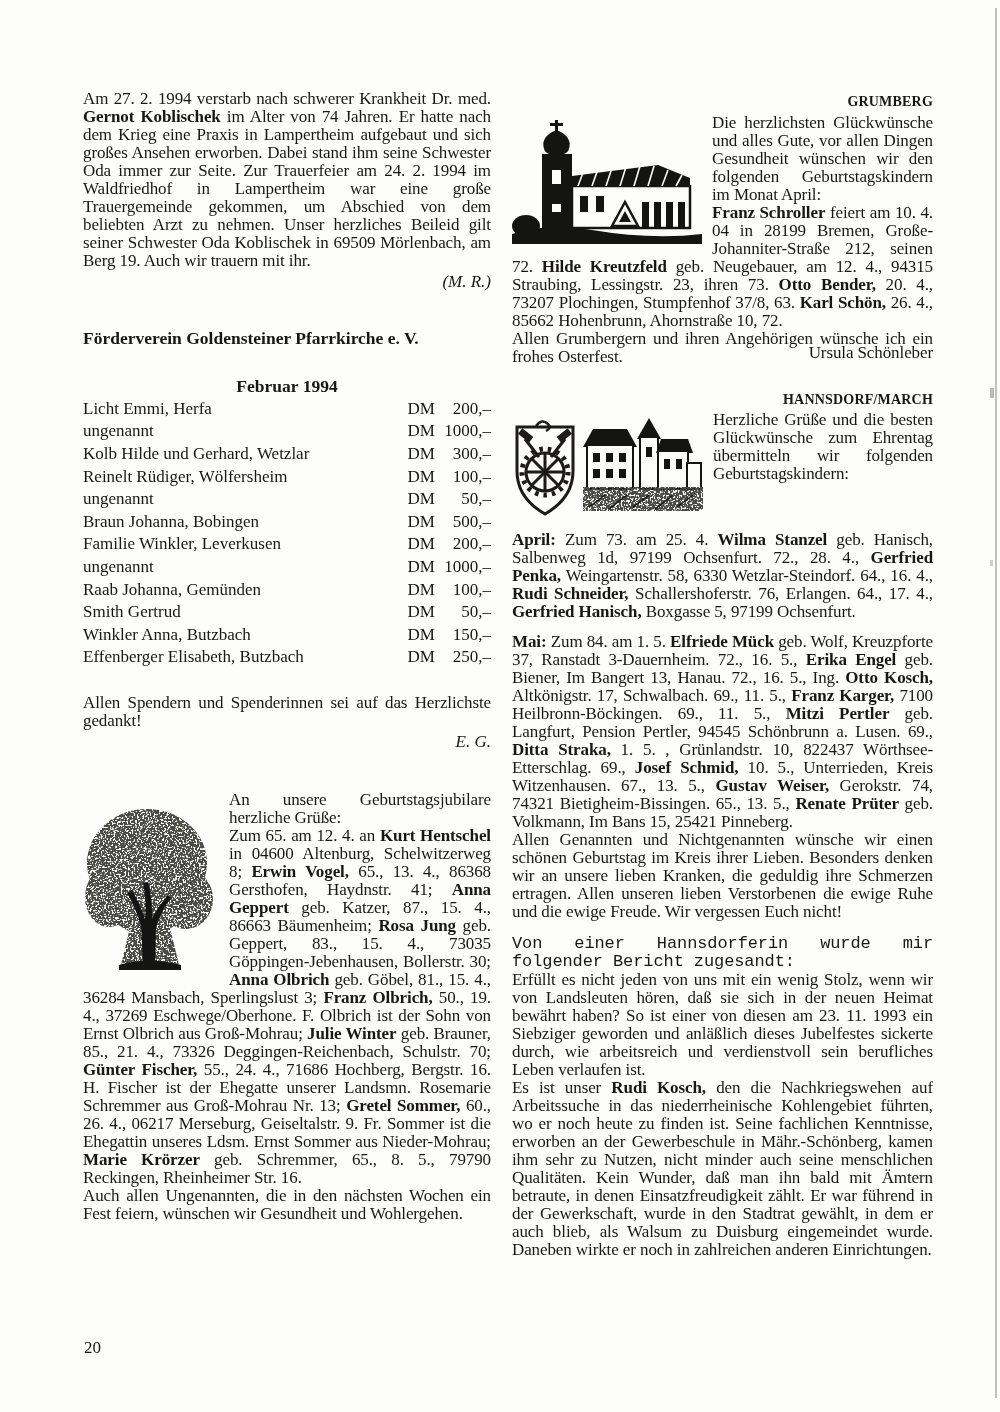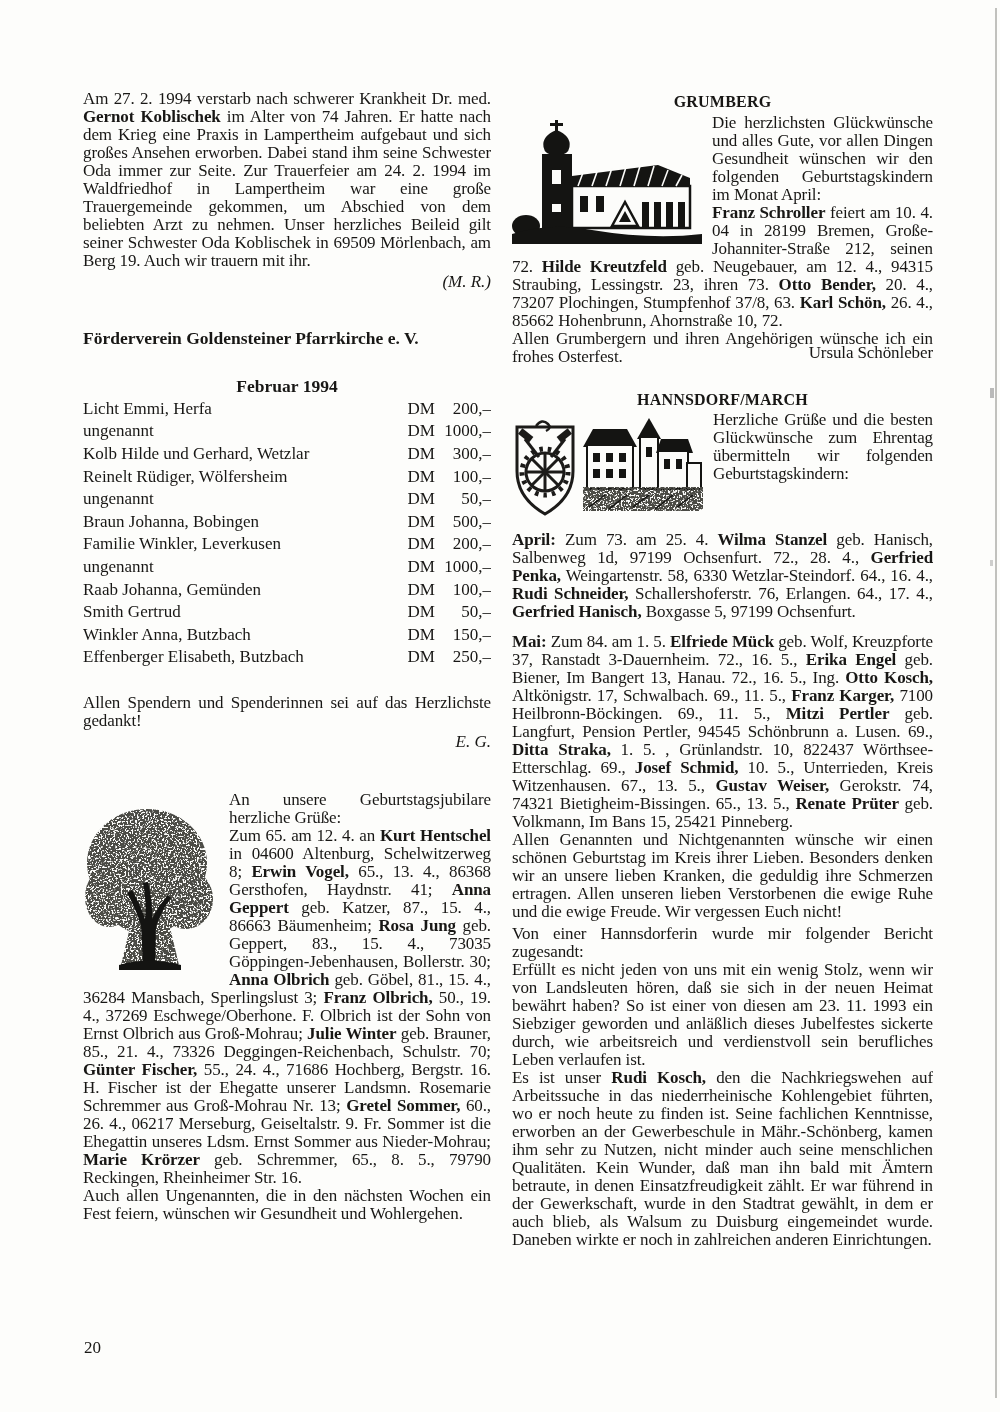--- a/index.html
+++ b/index.html
@@ -14,21 +14,21 @@
   .col{position:absolute;top:90px;}
   .col-left{left:83px;width:408px;}
   .col-right{left:512px;width:421px;}
   p.body{margin:0;text-align:justify;font-size:17px;line-height:18px;letter-spacing:-0.1px;}
   .sig{ text-align:right;font-style:italic;font-size:17px;line-height:23.3px;}
   .rel{position:relative;}
   .sig-abs{position:absolute;right:0;bottom:4px;margin-top:8px;}
   .section{overflow:hidden;}
   .h-bold{font-weight:bold;font-size:17.5px;line-height:23.5px;margin:0;}
   .h-center{text-align:center;}
-  .h-caps{font-size:16px;letter-spacing:0.2px;}
+  .h-caps{font-size:14px;letter-spacing:0.2px;text-align:right;}
   
   .don-month{font-weight:bold;font-size:17.5px;line-height:23px;margin-top:24px;text-align:center;}
   .don-row{display:flex;font-size:17px;line-height:22.6px;}
   .don-name{flex:0 1 auto;}
   .don-cur{margin-left:auto;}
   .don-amt{width:56px;text-align:right;}
   
   .float-l{float:left;}
   .tree-wrap{margin:14px 12px 4px 0;}
   .church-wrap{margin:4px 10px 2px 0;}
@@ -268,21 +268,21 @@
             <line x1="50" y1="90" x2="66" y2="78"></line>
               <line x1="72" y1="92" x2="90" y2="78"></line>
             <line x1="94" y1="90" x2="110" y2="78"></line>
           </g>
         </svg>
       </span>
       <p class="body">Herzliche Grüße und die besten Glückwünsche zum Ehrentag übermitteln wir folgenden Geburtstagskindern:</p>
       <p class="body" style="clear:both;padding-top:6px;"><b>April:</b> Zum 73. am 25. 4. <b>Wilma Stanzel</b> geb. Hanisch, Salbenweg 1d, 97199 Ochsenfurt. 72., 28. 4., <b>Gerfried Penka,</b> Weingartenstr. 58, 6330 Wetzlar-Steindorf. 64., 16. 4., <b>Rudi Schneider,</b> Schallershoferstr. 76, Erlangen. 64., 17. 4., <b>Gerfried Hanisch,</b> Boxgasse 5, 97199 Ochsenfurt.</p>
       <p class="body" style="margin-top:12px;"><b>Mai:</b> Zum 84. am 1. 5. <b>Elfriede Mück</b> geb. Wolf, Kreuzpforte 37, Ranstadt 3-Dauernheim. 72., 16. 5., <b>Erika Engel</b> geb. Biener, Im Bangert 13, Hanau. 72., 16. 5., Ing. <b>Otto Kosch,</b> Altkönigstr. 17, Schwalbach. 69., 11. 5., <b>Franz Karger,</b> 7100 Heilbronn-Böckingen. 69., 11. 5., <b>Mitzi Pertler</b> geb. Langfurt, Pension Pertler, 94545 Schönbrunn a. Lusen. 69., <b>Ditta Straka,</b> 1. 5. , Grünlandstr. 10, 822437 Wörthsee-Etterschlag. 69., <b>Josef Schmid,</b> 10. 5., Unterrieden, Kreis Witzenhausen. 67., 13. 5., <b>Gustav Weiser,</b> Gerokstr. 74, 74321 Bietigheim-Bissingen. 65., 13. 5., <b>Renate Prüter</b> geb. Volkmann, Im Bans 15, 25421 Pinneberg.</p>
       <p class="body">Allen Genannten und Nichtgenannten wünsche wir einen schönen Geburtstag im Kreis ihrer Lieben. Besonders denken wir an unsere lieben Kranken, die geduldig ihre Schmerzen ertragen. Allen unseren lieben Verstorbenen die ewige Ruhe und die ewige Freude. Wir vergessen Euch nicht!</p>
-      <p class="body" style="margin-top:4px;">Von einer Hannsdorferin wurde mir folgender Bericht zugesandt:</p>
+      <p class="body" style="margin-top:14px;font-family:Liberation Mono, monospace;">Von einer Hannsdorferin wurde mir folgender Bericht zugesandt:</p>
       <p class="body">Erfüllt es nicht jeden von uns mit ein wenig Stolz, wenn wir von Landsleuten hören, daß sie sich in der neuen Heimat bewährt haben? So ist einer von diesen am 23. 11. 1993 ein Siebziger geworden und anläßlich dieses Jubelfestes sickerte durch, wie arbeitsreich und verdienstvoll sein berufliches Leben verlaufen ist.</p>
       <p class="body">Es ist unser <b>Rudi Kosch,</b> den die Nachkriegswehen auf Arbeitssuche in das niederrheinische Kohlengebiet führten, wo er noch heute zu finden ist. Seine fachlichen Kenntnisse, erworben an der Gewerbeschule in Mähr.-Schönberg, kamen ihm sehr zu Nutzen, nicht minder auch seine menschlichen Qualitäten. Kein Wunder, daß man ihn bald mit Ämtern betraute, in denen Einsatzfreudigkeit zählt. Er war führend in der Gewerkschaft, wurde in den Stadtrat gewählt, in dem er auch blieb, als Walsum zu Duisburg eingemeindet wurde. Daneben wirkte er noch in zahlreichen anderen Einrichtungen.</p>
 
     </div>
 
   </div>
 
   <div class="page-number">20</div>
 
   <div class="scan-line"></div>

